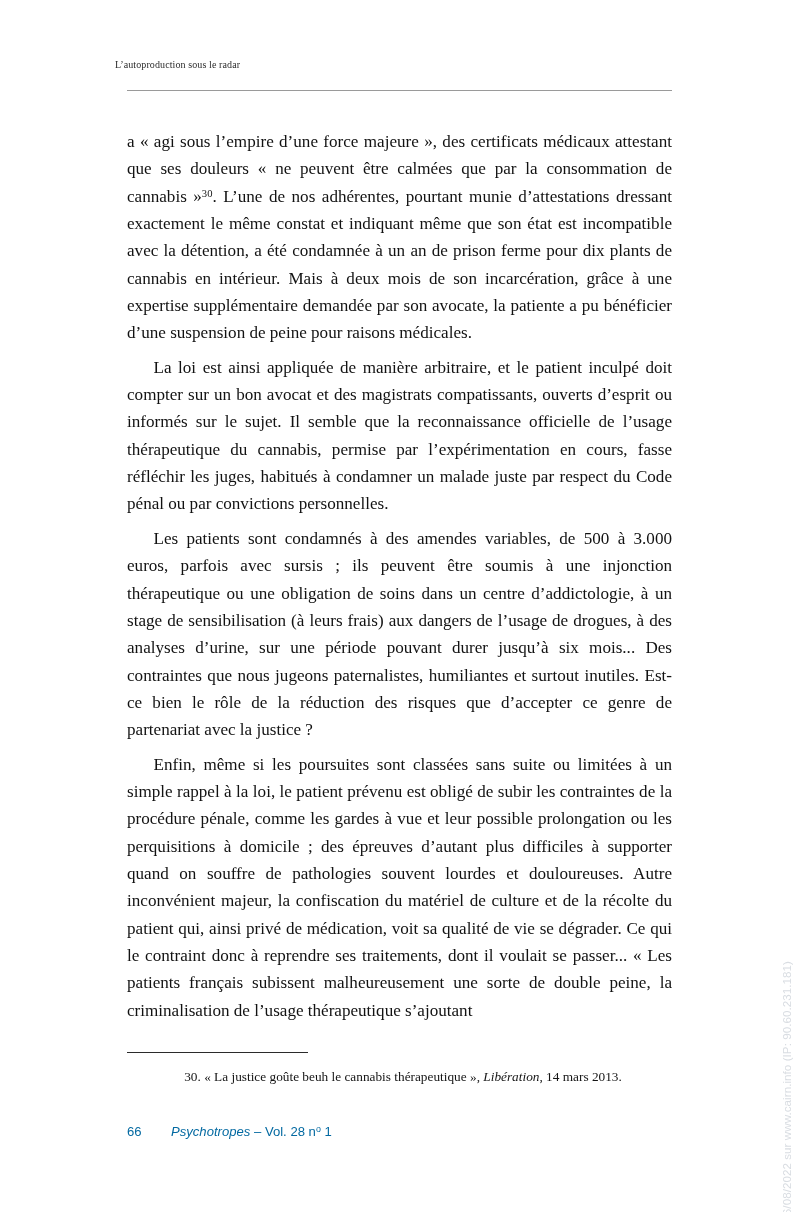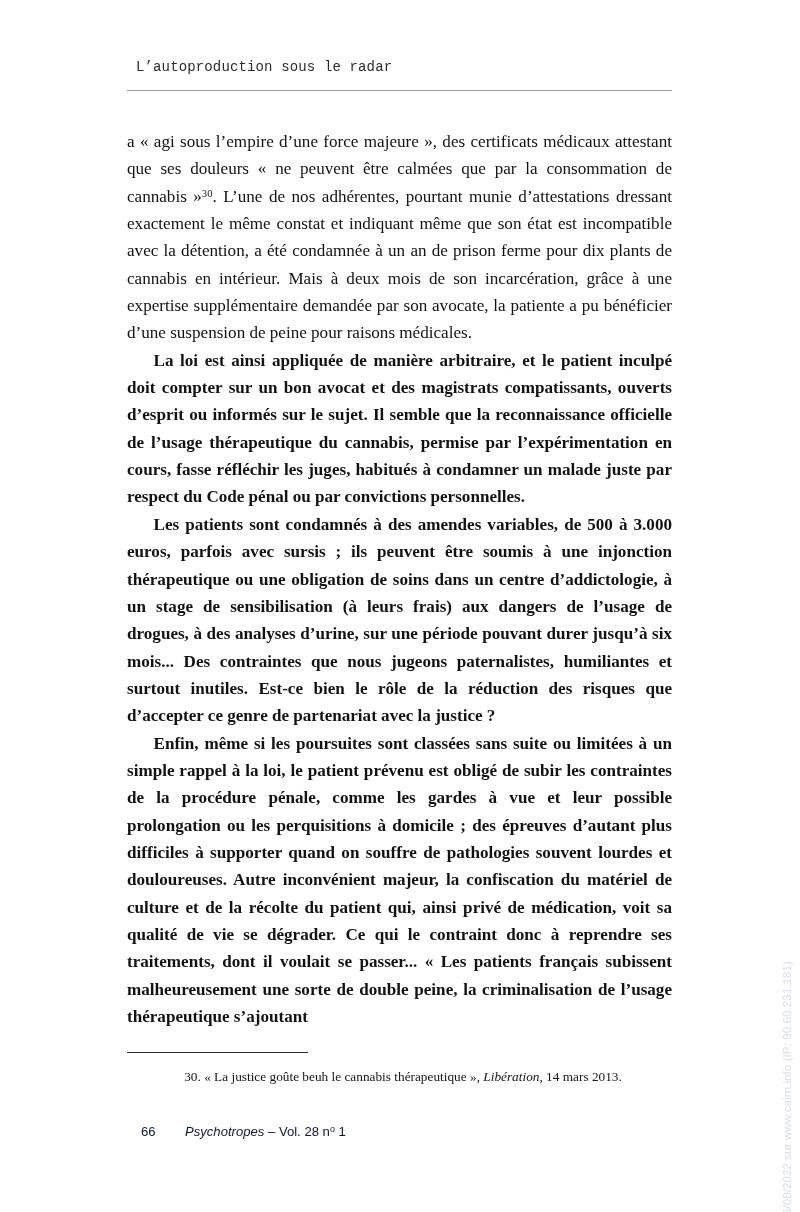--- a/index.html
+++ b/index.html
@@ -15,25 +15,25 @@
     height: 1212px;
     background: #ffffff;
     overflow: hidden;
     font-family: "Liberation Serif", "DejaVu Serif", serif;
     color: #121212;
   }
 
   
   .running-head {
     position: absolute;
-    left: 136px;
+    left: 115px;
     top: 59px;
     width: 545px;
-    font-family: Liberation Mono, monospace;
-    font-size: 14px;
+    font-family: Liberation Serif, serif;
+    font-size: 10px;
     letter-spacing: 0.01em;
     color: #2b2b2b;
     white-space: nowrap;
   }
 
   .header-rule {
     position: absolute;
     left: 127px;
     top: 90px;
     width: 545px;
@@ -58,22 +58,21 @@
     hyphens: manual;
     -webkit-hyphens: manual;
     word-spacing: -0.002em;
   }
 
   .body-col p.indented {
     text-indent: 1.55em;
   }
 
   .body-col p + p {
-    margin-top: 0px;
-    font-weight: bold;
+    margin-top: 7px;
   }
 
   sup.fn-ref {
     font-size: 0.62em;
     vertical-align: 0.52em;
     line-height: 0;
   }
 
   
   .footnote-rule {
@@ -94,26 +93,26 @@
     line-height: 18px;
     text-align: center;
     color: #141414;
   }
 
   .footnote i { font-style: italic; }
 
   
   .page-footer {
     position: absolute;
-    left: 141px;
+    left: 127px;
     top: 1124px;
     width: 545px;
     font-family: "Liberation Sans", "DejaVu Sans", sans-serif;
     font-size: 13.1px;
-    color: #0f172a;
+    color: #0369a1;
     white-space: nowrap;
   }
 
   .page-footer .folio {
     display: inline-block;
     width: 44px;
   }
 
   .page-footer .journal {
     font-style: italic;

